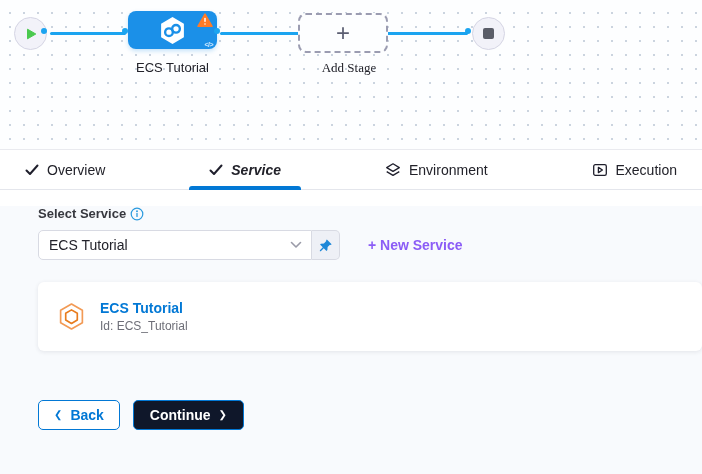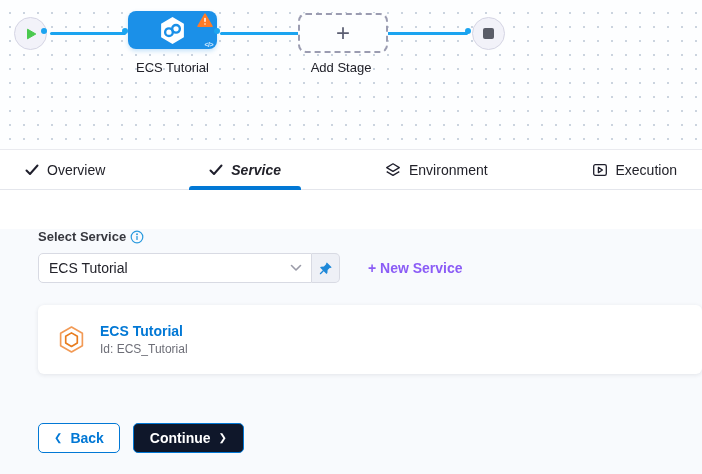--- a/index.html
+++ b/index.html
@@ -35,21 +35,21 @@
   .tabbar { height:40px; background:#fff; border-bottom:1px solid #e4e6ec;
     display:flex; align-items:stretch; justify-content:space-between; padding:0 5px; }
   .tab { position:relative; display:flex; align-items:center; gap:8px; padding:0 20px;
     font-size:14px; color:#22222a; font-weight:500; cursor:pointer; white-space:nowrap; }
   .tab.active { font-weight:700;font-style:italic; }
   .tab.active .underline { position:absolute; left:0; right:0; bottom:-1px; height:4px;
     background:#0278d5; border-radius:3px 3px 0 0; }
 
   
   .content { height:283px; background:#f8fafd; }
-  .form-label { margin:39px 0 0 38px; display:flex; align-items:center; gap:4px;
+  .form-label { margin:16px 0 0 38px; display:flex; align-items:center; gap:4px;
     font-size:13px; font-weight:700; color:#37383f; }
   .input-row { margin:9px 0 0 38px; display:flex; align-items:center; }
   .select-group { display:flex; height:30px; }
   .select-box { width:274px; background:#fff; border:1px solid #d8dae3; border-radius:5px 0 0 5px;
     display:flex; align-items:center; justify-content:space-between; padding:0 9px 0 10px;
     font-size:14px; color:#23232b; cursor:pointer; }
   .pin-btn { width:28px; background:#eef0f6; border:1px solid #d8dae3; border-left:none;
     border-radius:0 5px 5px 0; display:flex; align-items:center; justify-content:center; cursor:pointer; }
   .new-service { margin-left:28px; font-size:14px; font-weight:700; color:#8b5cf6;
     text-decoration:none; cursor:pointer; }
@@ -107,21 +107,21 @@
     <div class="add-stage">
       <span>+</span>
     </div>
 
     <div class="port" style="left:465px;"></div>
     <div class="term-node" style="left:472px;">
       <div class="stop-square"></div>
     </div>
 
     <div class="node-label" style="left:128px; width:89px;">ECS Tutorial</div>
-    <div class="node-label" style="left:296px; width:90px;">Add Stage</div>
+    <div class="node-label" style="left:304px; width:90px;font-family:Liberation Serif, serif;">Add Stage</div>
   </div>
 
   <div class="tabbar">
     <div class="tab">
       <svg width="14" height="12" viewBox="0 0 14 12">
         <path d="M1.5 6.5 L5 10 L12.5 1.5" stroke="#1f1f2c" stroke-width="2" fill="none" stroke-linecap="round" stroke-linejoin="round"></path>
       </svg>
       <span>Overview</span>
     </div>
     <div class="tab active">

